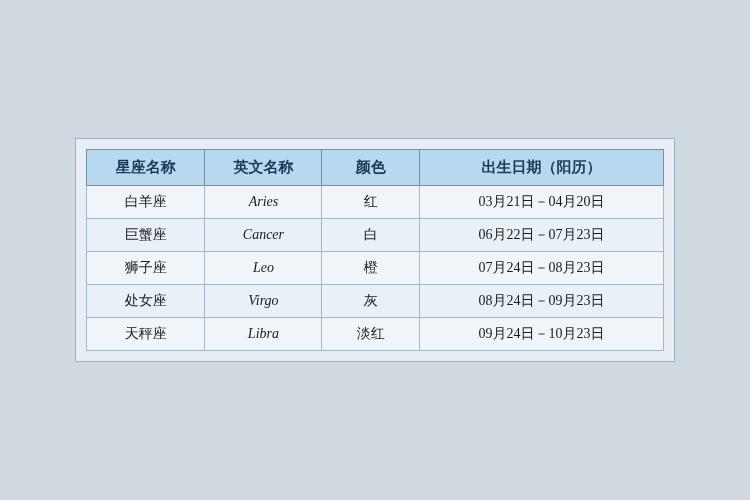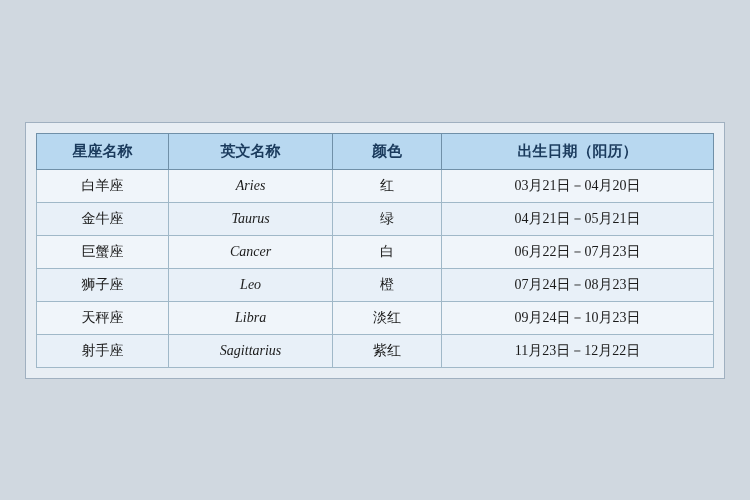--- a/index.html
+++ b/index.html
@@ -16,21 +16,21 @@
       align-items: center;
       justify-content: center;
       font-family: "SimSun", "宋体", serif;
       font-size: 15px;
     }
 
     .container {
       background-color: #e8eef4;
       border: 1px solid #a0b0c0;
       padding: 10px;
-      width: 700px;
+      width: 600px;
     }
 
     table {
       width: 100%;
       border-collapse: collapse;
     }
 
     thead tr th {
       background-color: #b8d8f0;
       border: 1px solid #7090a8;
@@ -73,44 +73,38 @@
       </tr>
     </thead>
     <tbody id="table-body">
     <tr>
           <td>白羊座</td>
           <td class="en-name">Aries</td>
           <td>红</td>
           <td>03月21日－04月20日</td>
         </tr>
         <tr>
-          <td>金牛座</td>
-          <td class="en-name">Taurus</td>
-          <td>绿</td>
-          <td>04月21日－05月21日</td>
-        </tr>
-        <tr>
           <td>巨蟹座</td>
           <td class="en-name">Cancer</td>
           <td>白</td>
           <td>06月22日－07月23日</td>
         </tr>
         <tr>
           <td>狮子座</td>
           <td class="en-name">Leo</td>
           <td>橙</td>
           <td>07月24日－08月23日</td>
         </tr>
         <tr>
+          <td>处女座</td>
+          <td class="en-name">Virgo</td>
+          <td>灰</td>
+          <td>08月24日－09月23日</td>
+        </tr>
+        <tr>
           <td>天秤座</td>
           <td class="en-name">Libra</td>
           <td>淡红</td>
           <td>09月24日－10月23日</td>
-        </tr>
-        <tr>
-          <td>射手座</td>
-          <td class="en-name">Sagittarius</td>
-          <td>紫红</td>
-          <td>11月23日－12月22日</td>
         </tr>
       </tbody>
   </table>
 </div>
 
 </body></html>

